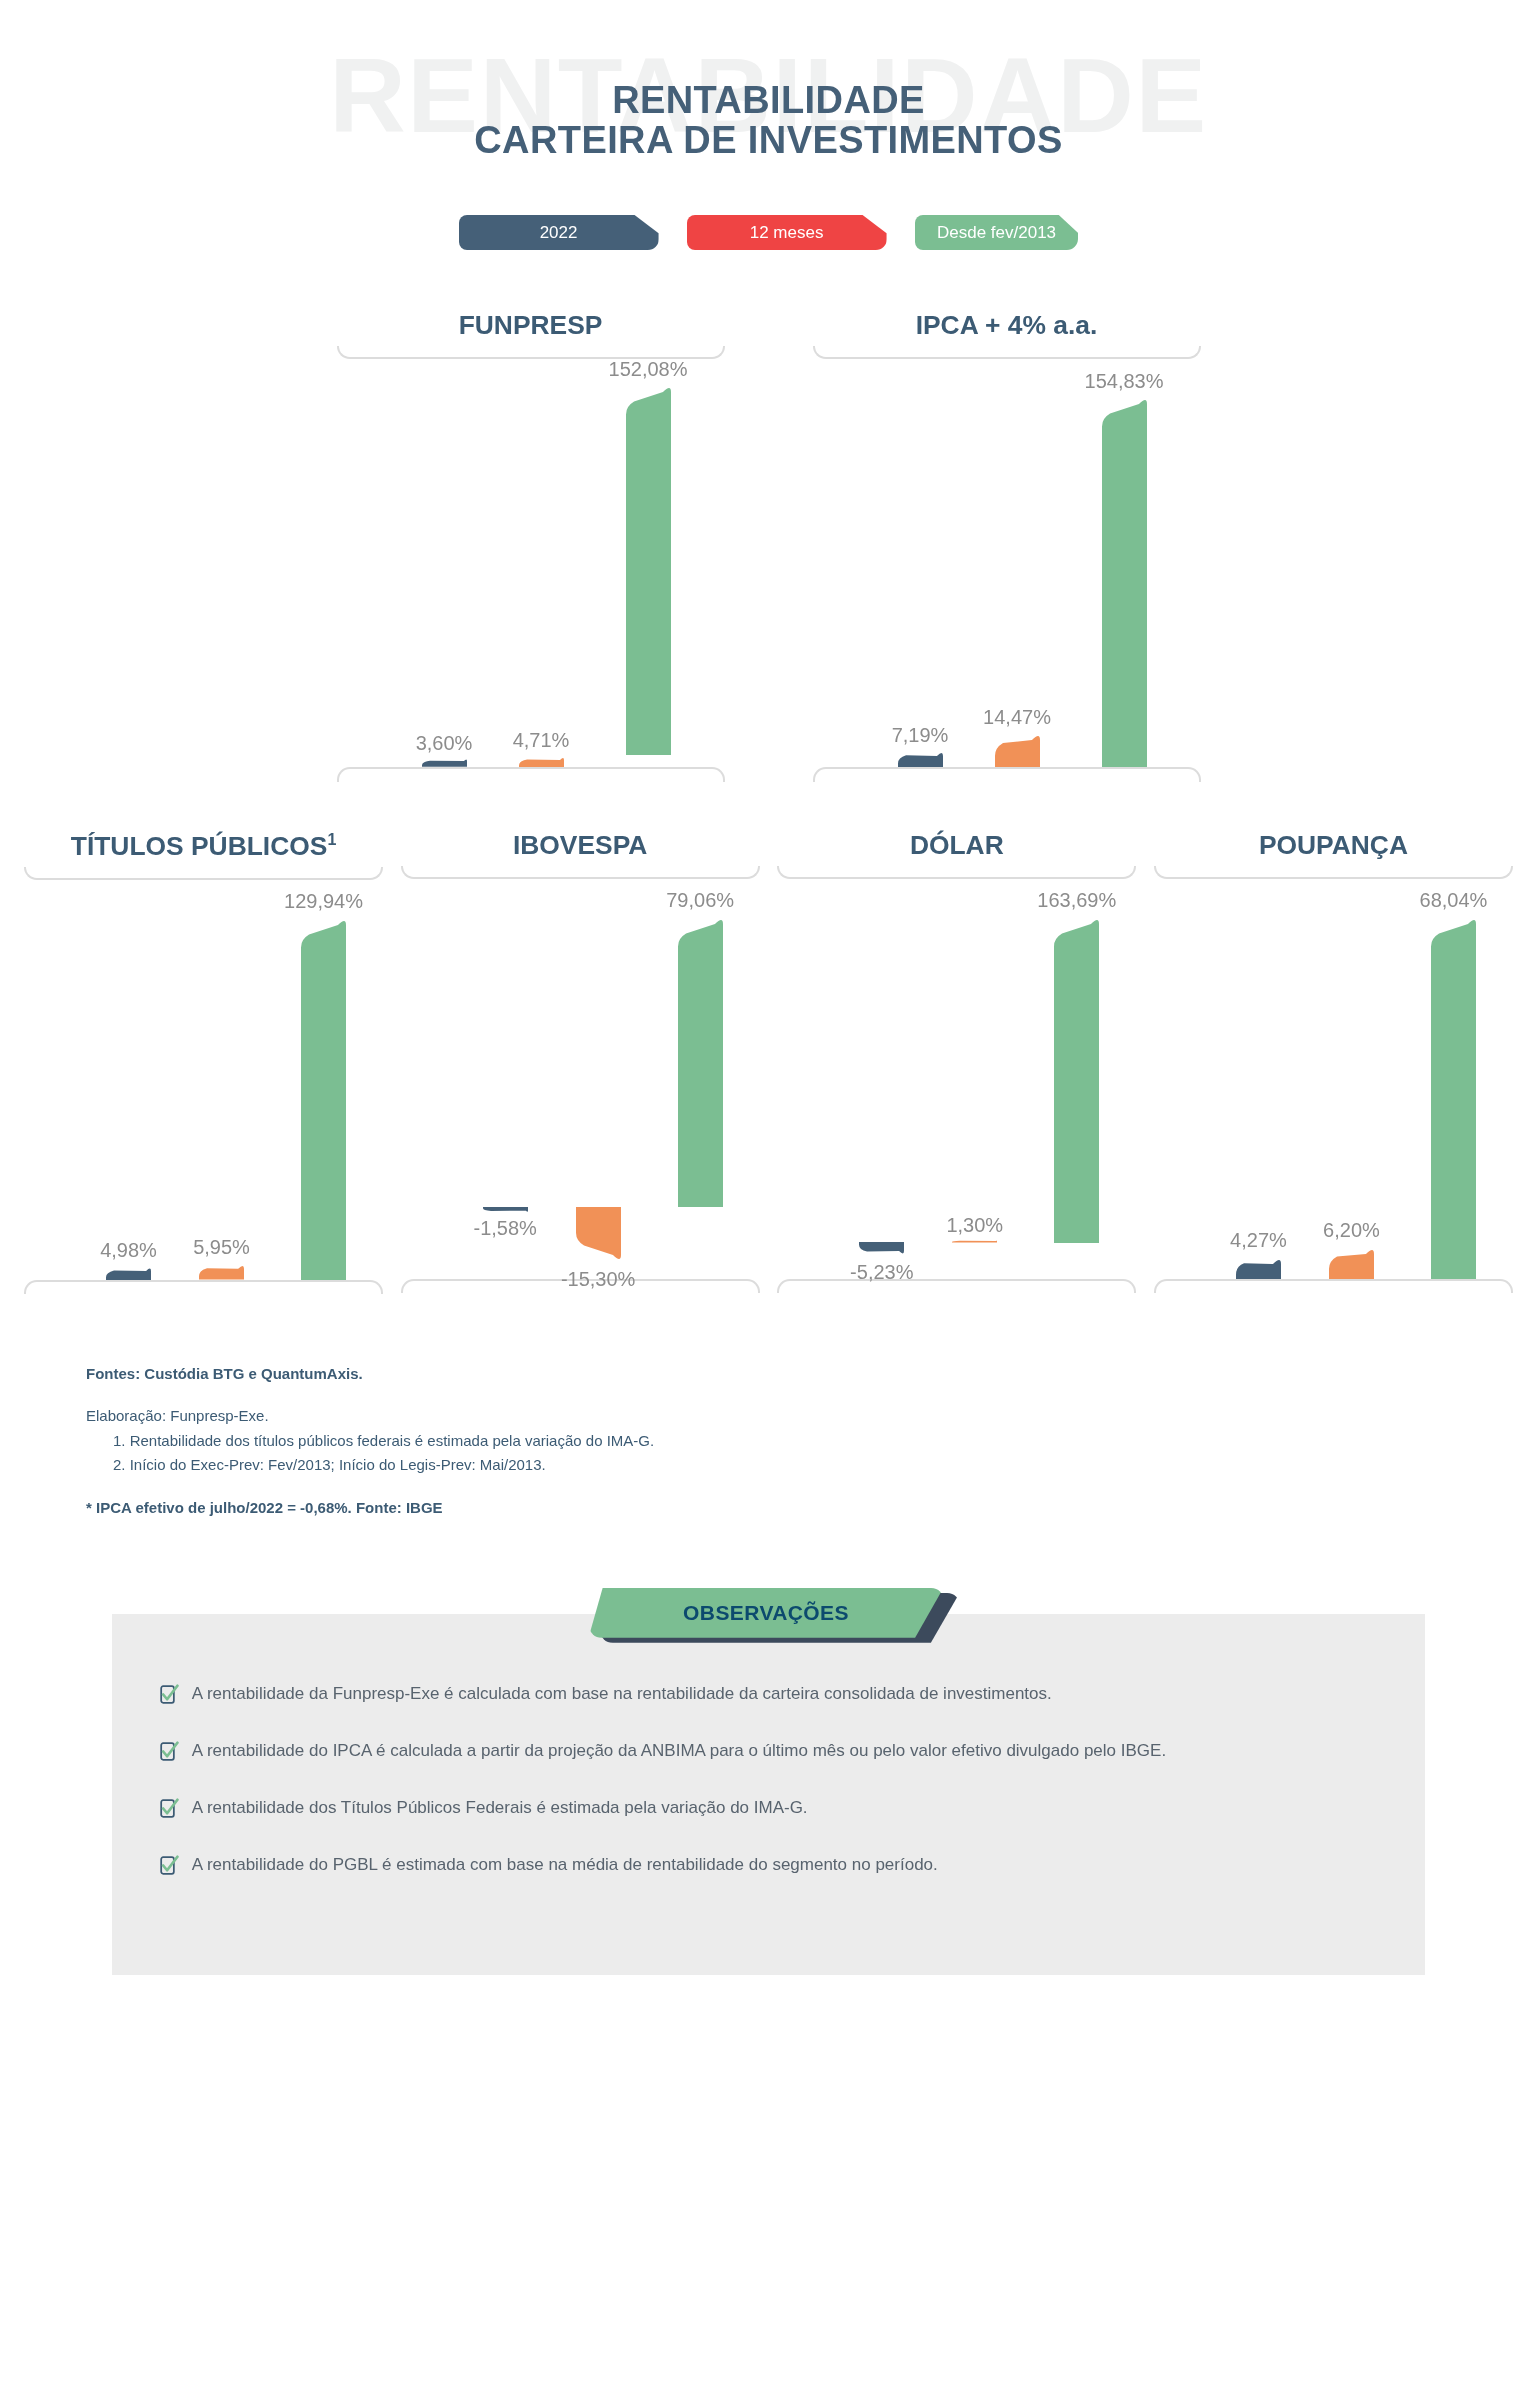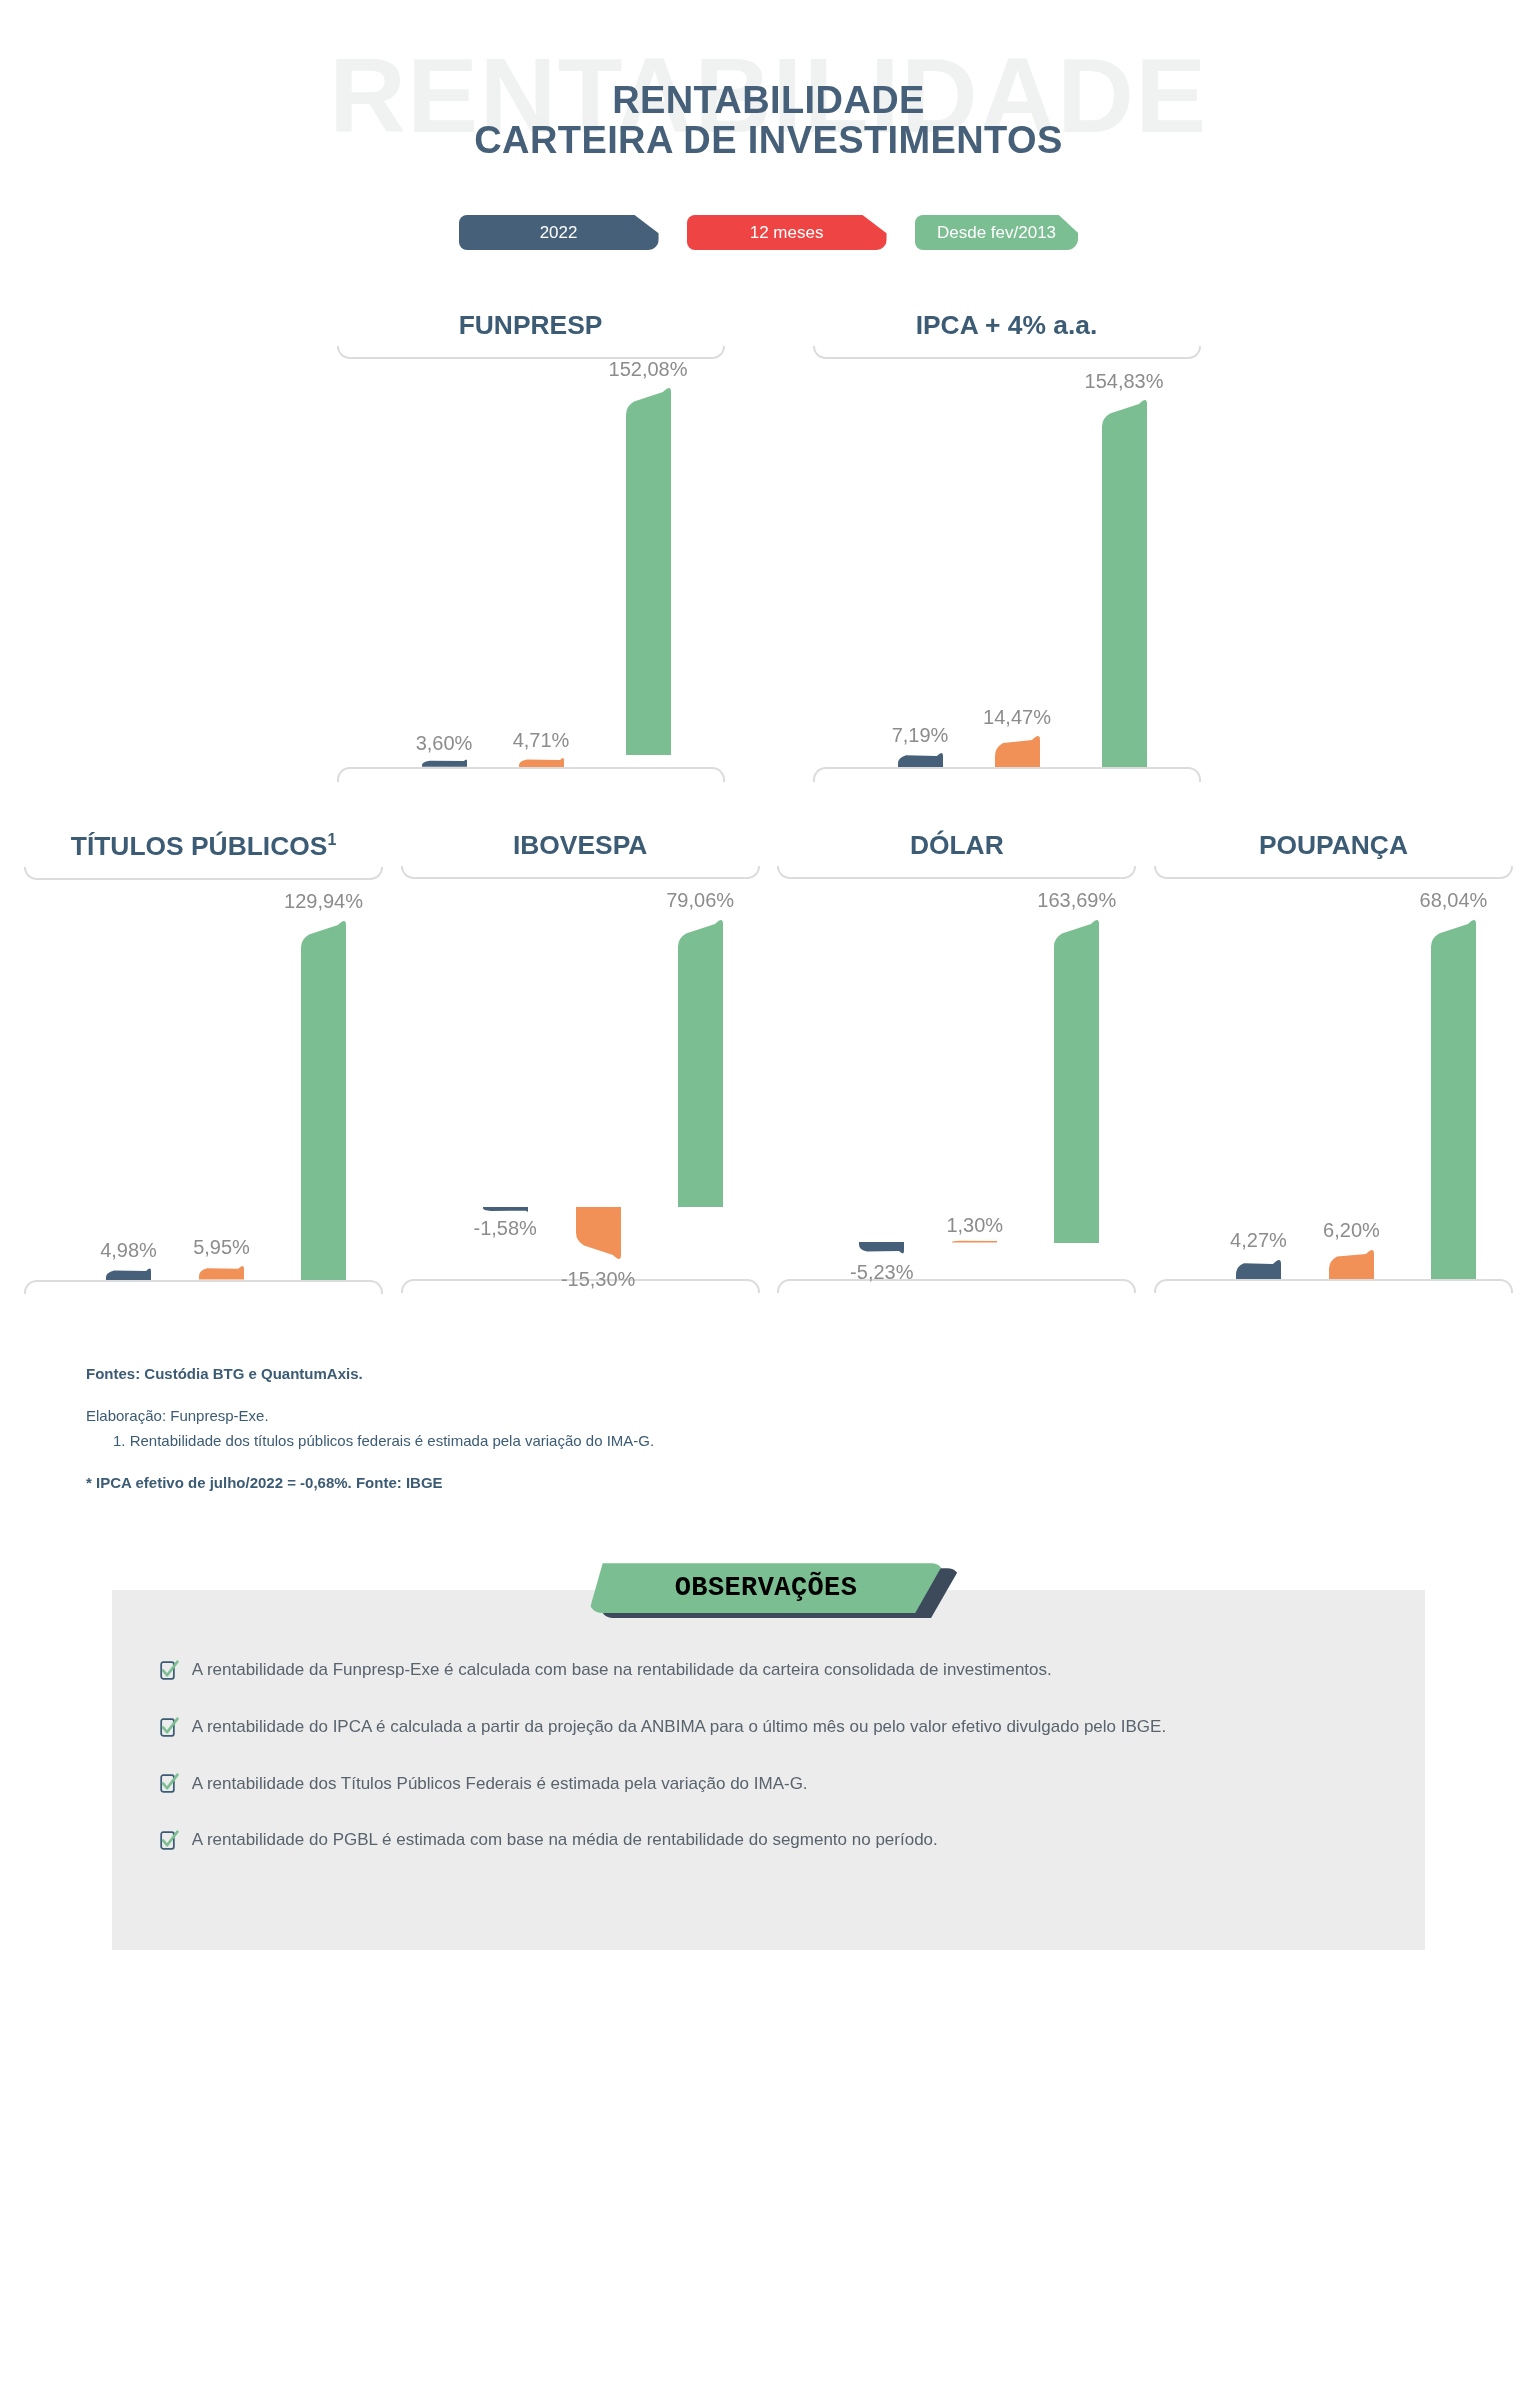--- a/index.html
+++ b/index.html
@@ -153,25 +153,24 @@
   .obs-fill {
     position: absolute;
     top: 0; left: 0;
     width: 355px; height: 50px;
     background: #7BBE92;
     border-radius: 12.8px;
     clip-path: polygon(4% 0, 100% 0, 92% 100%, 0 100%);
     display: flex; align-items: center; justify-content: center;
   }
   .obs-title {
-    color: #000000;
+    color: #0c4a6e;
     font-weight: 800;
-    font-size: 27px;
+    font-size: 21px;
     letter-spacing: 0.4px;
-    font-family: Liberation Mono, monospace;
   }
   .obs-panel {
     margin: -26.4px 112px 0 112px;
     background: #ececec;
     padding: 69px 48px 96px 48px;
     min-height: 304px;
   }
   .obs-item {
     display: flex;
     align-items: flex-start;
@@ -427,20 +426,21 @@
       </div>
       </div>
     <div class="bracket-bottom"></div>
   </div>
   </div>
 
 <div class="footnotes">
   <div class="fn-strong"><span>Fontes:</span><span> Custódia BTG e QuantumAxis.</span></div>
   <div class="fn-plain">Elaboração: Funpresp-Exe.</div>
   <div class="fn-indent">1. Rentabilidade dos títulos públicos federais é estimada pela variação do IMA-G.</div>
+  <div class="fn-indent">2. Início do Exec-Prev: Fev/2013; Início do Legis-Prev: Mai/2013.</div>
   <div class="fn-star">* IPCA efetivo de julho/2022 = -0,68%. Fonte: IBGE</div>
 </div>
 
 <div class="obs-section">
   <div class="obs-banner-zone">
     <div class="obs-banner">
       <div class="obs-shadow"></div>
       <div class="obs-fill">
         <span class="obs-title">OBSERVAÇÕES</span>
       </div>

